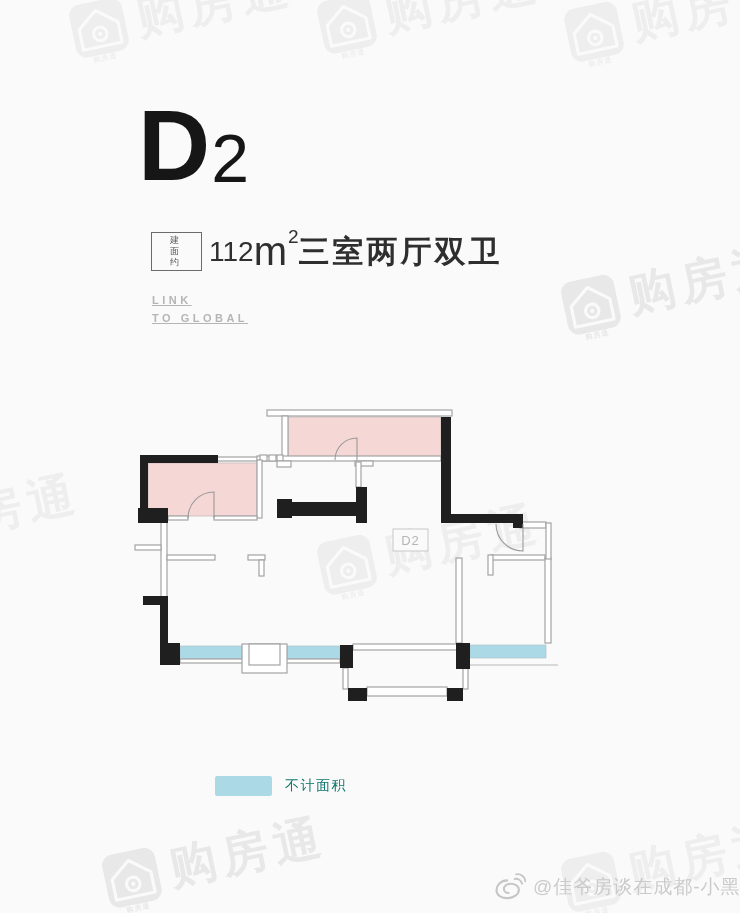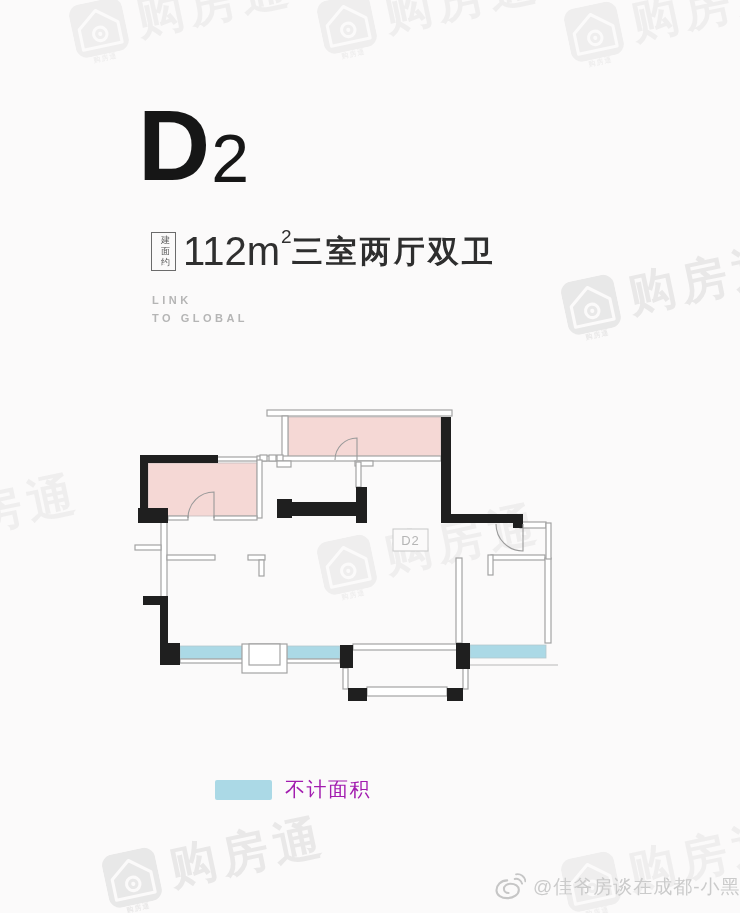--- a/index.html
+++ b/index.html
@@ -15,33 +15,33 @@
   .wm-icon{width:54px;height:54px;flex:0 0 auto;position:relative;}
   .wm-caption{position:absolute;left:0;right:0;bottom:-9px;text-align:center;
       font-size:7px;font-weight:700;color:#333;letter-spacing:1px;}
   .wm-text{font-size:47px;font-weight:700;color:#333;letter-spacing:6px;white-space:nowrap;}
   
   .unit-code{position:absolute;left:138px;top:98px;display:flex;align-items:flex-end;color:#161616;}
   .unit-main{font-size:100px;font-weight:700;line-height:0.95;letter-spacing:-2px;}
   .unit-sub{font-size:68px;font-weight:500;line-height:1.02;margin-left:3px;}
   .spec-row{position:absolute;left:151px;top:229px;display:flex;align-items:center;}
   .area-prefix{flex:0 0 auto;width:13px;border:1px solid #6b6b6b;color:#555;
-      font-size:9px;line-height:1.2;text-align:right;padding:2px 5px;
+      font-size:9px;line-height:1.2;text-align:left;padding:2px 18px;
       word-break:break-all;margin-right:7px;}
-  .area-value{font-size:40px;font-weight:500;color:#2f2f2f;letter-spacing:0px;}
+  .area-value{font-size:28px;font-weight:500;color:#2f2f2f;letter-spacing:0px;}
   .area-unit{font-size:40px;font-weight:500;color:#2f2f2f;}
   .area-exp{font-size:19px;font-weight:500;color:#2f2f2f;position:relative;top:-15px;margin-left:1px;}
   .layout-desc{font-size:31px;font-weight:600;color:#2e2e2e;letter-spacing:3px;}
   .tagline{position:absolute;left:152px;top:292px;color:#b5b5b5;
-      font-size:11px;font-weight:600;letter-spacing:3.5px;line-height:1.6;}
+      font-size:11px;font-weight:600;letter-spacing:3.5px;line-height:1.6;text-decoration:underline;}
   
   .plan{position:absolute;left:130px;top:398px;}
   
   .legend-item{position:absolute;display:flex;align-items:center;gap:13px;}
-  .legend-label{font-size:20px;color:#a21caf;letter-spacing:1.5px;}
+  .legend-label{font-size:14px;color:#0f766e;letter-spacing:1.5px;}
   
   .attribution{position:absolute;left:494px;top:872px;display:flex;align-items:flex-end;gap:7px;
       color:#c9c9c9;}
   .attribution-text{font-size:19px;letter-spacing:1px;white-space:nowrap;color:#cbcbcb;}
 </style>
 </head>
 <body>
 
 <div class="stage">
 

